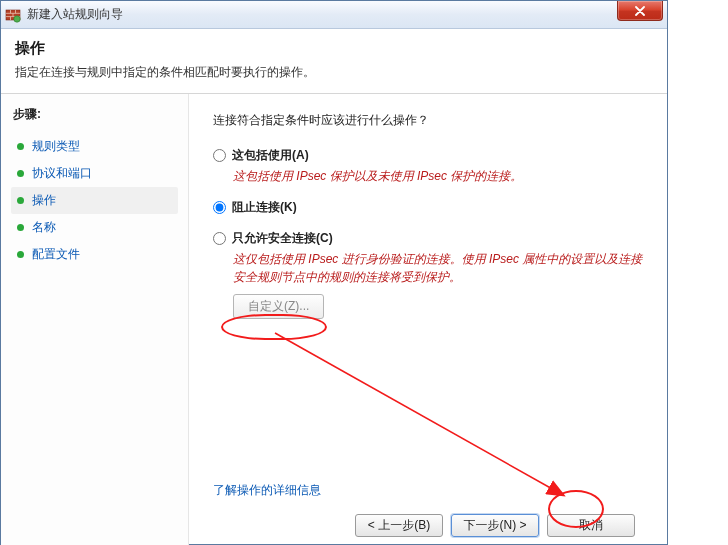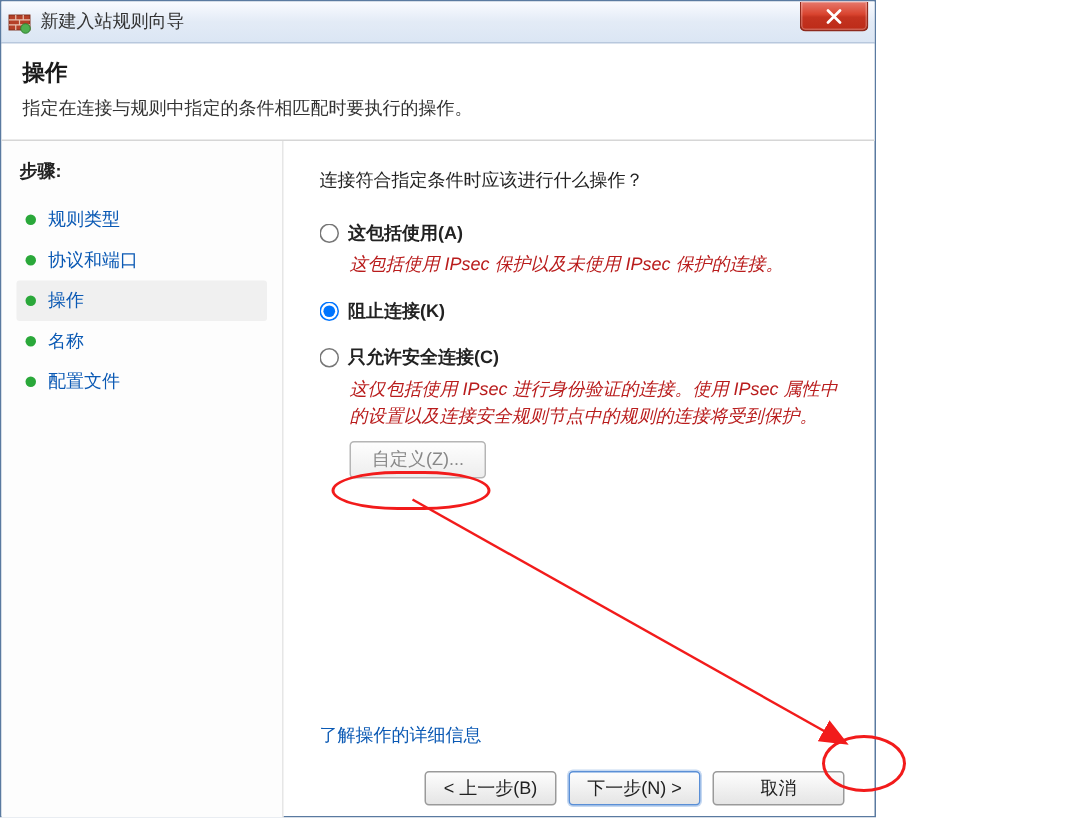--- a/index.html
+++ b/index.html
@@ -6,21 +6,21 @@
   html, body { margin: 0; padding: 0; }
   body {
     font-family: "Microsoft YaHei", Tahoma, sans-serif;
     font-size: 12px;
     background: #fff;
     width: 728px;
     height: 545px;
     overflow: hidden;
   }
   .window {
-    width: 584px;
+    width: 668px;
     height: 545px;
     border: 1px solid #5a7aa0;
     background: #fff;
     position: relative;
   }
   .titlebar {
     height: 28px;
     background: linear-gradient(to bottom, #f9fbff 0%, #e3ebf6 50%, #dbe6f4 100%);
     border-bottom: 1px solid #b8c8dd;
     display: flex;
@@ -133,21 +133,21 @@
   }
   .learn-link {
     position: absolute;
     left: 24px;
     bottom: 54px;
     color: #0a59b4;
     cursor: pointer;
   }
   .button-row {
     position: absolute;
-    right: 20px;
+    right: 32px;
     bottom: 16px;
     display: flex;
     gap: 8px;
     margin-left: 17px;
   }
   .wiz-btn {
     min-width: 88px;
     height: 23px;
     padding: 0 10px;
     border: 1px solid #9a9a9a;

